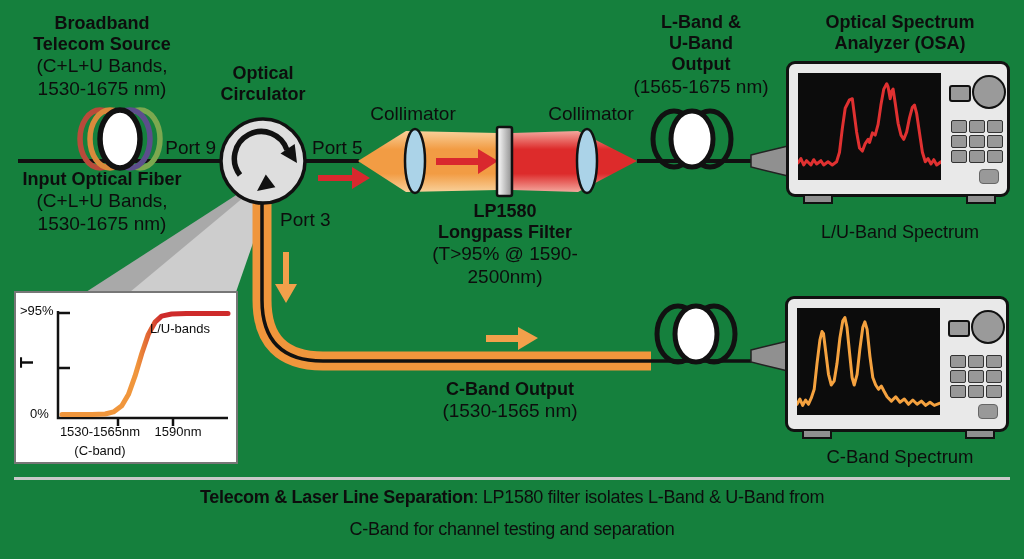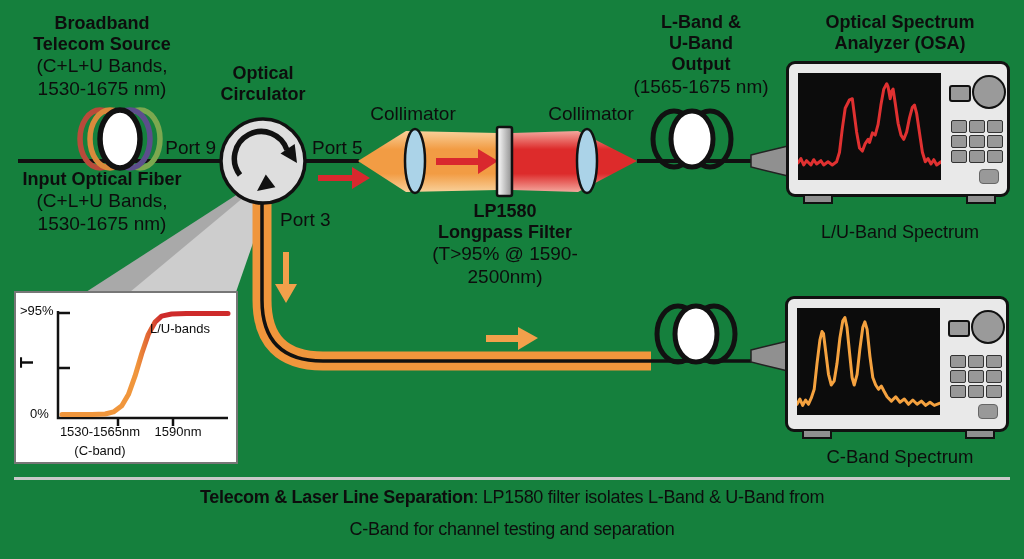--- a/index.html
+++ b/index.html
@@ -170,20 +170,24 @@
     <div class="s18 b">U-Band</div>
     <div class="s18 b">Output</div>
     <div class="s17">(1565-1675 nm)</div>
   </div>
 
   <div class="lbl c s18 b" style="left:805px;top:12px;width:190px;">
     <div>Optical Spectrum</div>
     <div>Analyzer (OSA)</div>
   </div>
 
+  <div class="lbl c" style="left:420px;top:379px;width:180px;">
+    <div class="s18 b">C-Band Output</div>
+    <div class="s17">(1530-1565 nm)</div>
+  </div>
 
   <div class="lbl s15" style="left:20px;top:303px;">&gt;95%</div>
   <div class="lbl trot" style="left:22px;top:352px;">T</div>
   <div class="lbl s15" style="left:30px;top:406px;">0%</div>
   <div class="lbl s15" style="left:150px;top:321px;">L/U-bands</div>
   <div class="lbl c s15" style="left:50px;top:424px;width:100px;">1530-1565nm</div>
   <div class="lbl c s15" style="left:150px;top:424px;width:56px;">1590nm</div>
   <div class="lbl c s15" style="left:50px;top:443px;width:100px;">(C-band)</div>
 
   <div class="osa" style="left:786px;top:61px;">

